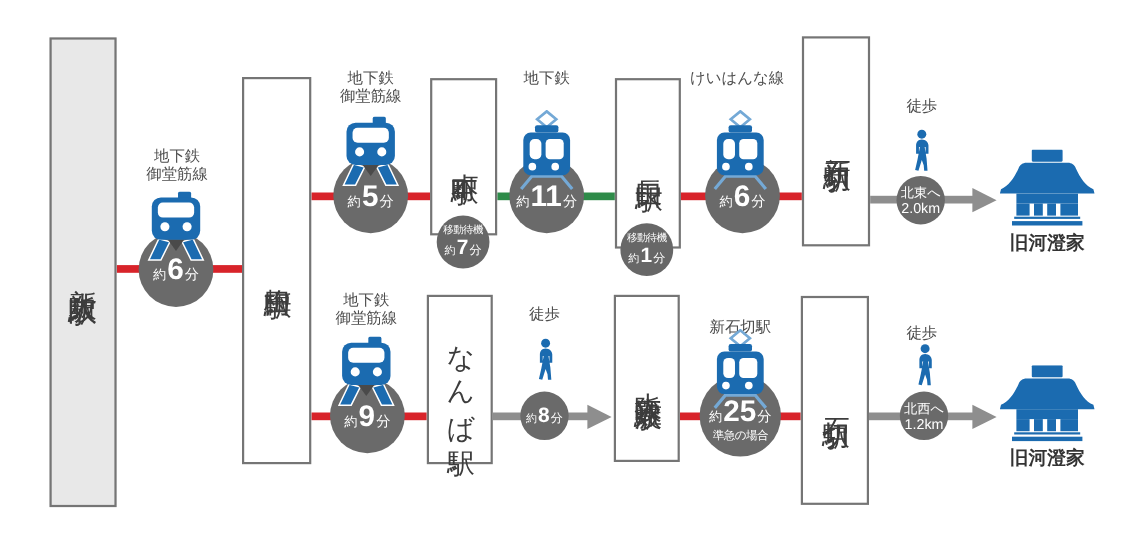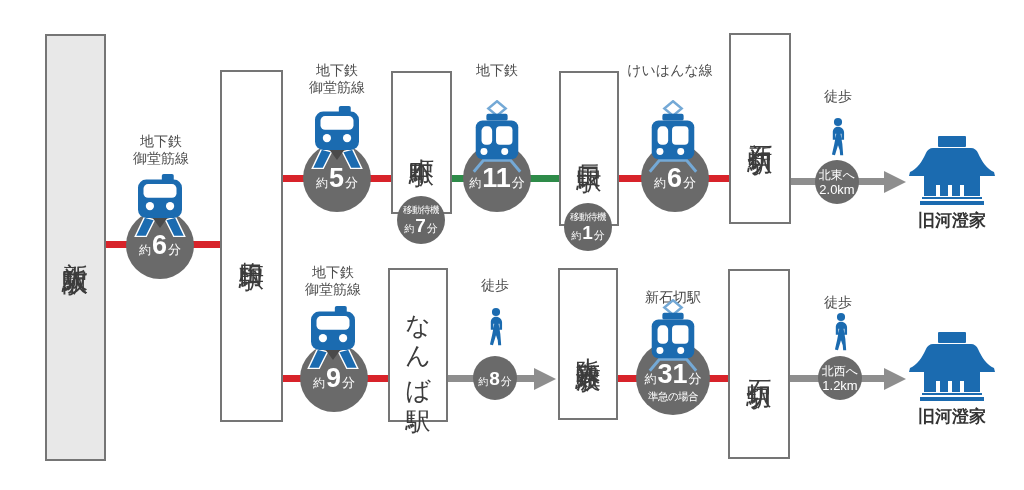--- a/index.html
+++ b/index.html
@@ -165,21 +165,21 @@
   <div class="tcircle small" style="left:473px;top:356px;">
     <div class="trow">
       <span class="s-pre">約</span>
       <span class="s-num">8</span>
       <span class="s-unit">分</span>
     </div>
   </div>
   <div class="tcircle bigger" style="left:636px;top:341px;">
     <div class="trow">
       <span class="t-pre">約</span>
-      <span class="t-num">31</span>
+      <span class="t-num">25</span>
       <span class="t-unit">分</span>
     </div>
     <div class="t-note">準急の場合</div>
   </div>
   <div class="tcircle small" style="left:815px;top:160px;">
     <div class="w-dir">北東へ</div>
     <div class="w-dist">2.0km</div>
   </div>
   <div class="tcircle small" style="left:818px;top:356px;">
     <div class="w-dir">北西へ</div>

